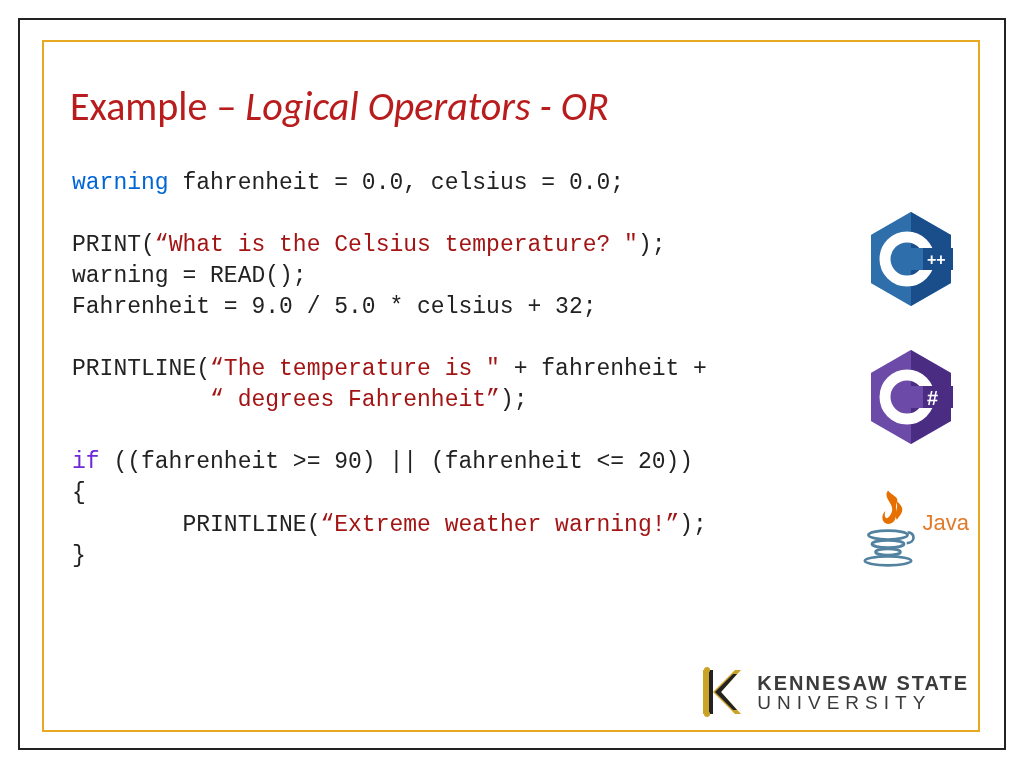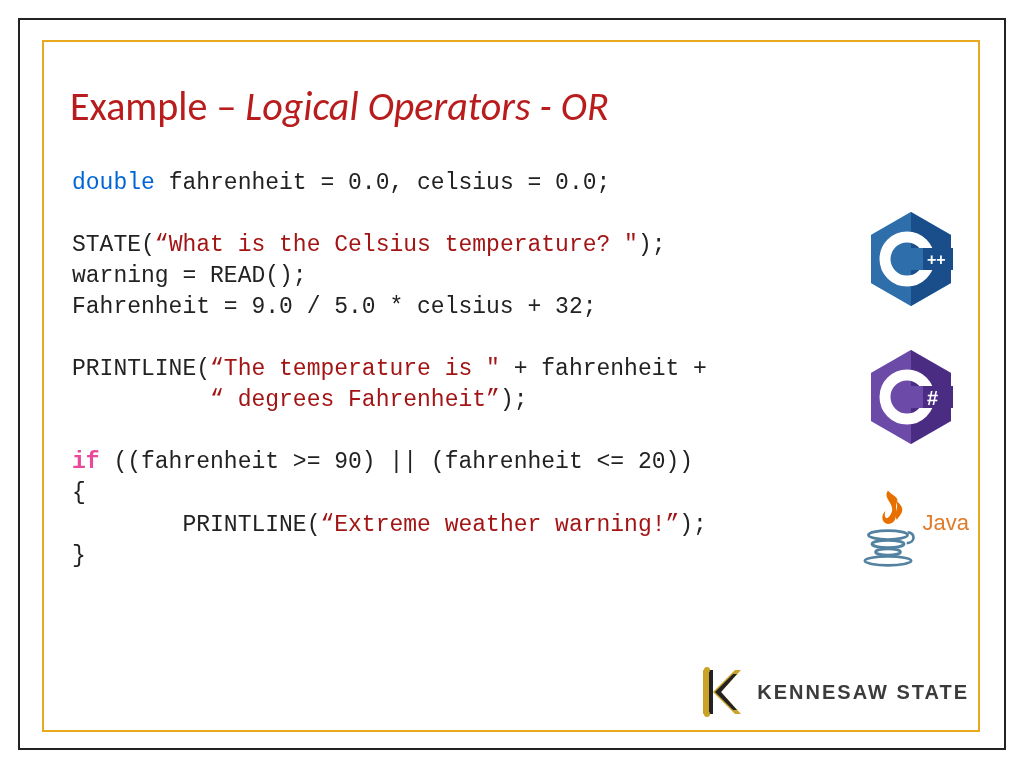--- a/index.html
+++ b/index.html
@@ -33,21 +33,21 @@
   .code {
     position: absolute;
     top: 168px; left: 72px;
     font-family: Consolas, "Courier New", monospace;
     font-size: 23px;
     line-height: 1.35;
     white-space: pre;
     color: #222;
   }
   .kw-type { color: #0066d6; }
-  .kw-ctrl { color: #ec4899; font-weight: bold; }
+  .kw-ctrl { color: #6d28d9; }
   .str { color: #a31515; }
 
   .logo-stack {
     position: absolute;
     right: 55px; top: 210px;
     display: flex;
     flex-direction: column;
     align-items: center;
     gap: 40px;
   }
@@ -79,23 +79,23 @@
 </head>
 <body>
 
 <div class="outer-border"></div>
 <div class="inner-border"></div>
 
 <div class="title">
   <span class="plain">Example – </span><span class="ital">Logical Operators - OR</span>
 </div>
 
-<div class="code"><span class="kw-type">double</span><span> fahrenheit = 0.0, celsius = 0.0;</span>
+<div class="code"><span class="kw-type">warning</span><span> fahrenheit = 0.0, celsius = 0.0;</span>
 
-<span>STATE(</span><span class="str">“What is the Celsius temperature? "</span><span>);</span>
+<span>PRINT(</span><span class="str">“What is the Celsius temperature? "</span><span>);</span>
 <span>warning = READ();</span>
 <span>Fahrenheit = 9.0 / 5.0 * celsius + 32;</span>
 
 <span>PRINTLINE(</span><span class="str">“The temperature is "</span><span> + fahrenheit +</span>
 <span>          </span><span class="str">“ degrees Fahrenheit”</span><span>);</span>
 
 <span class="kw-ctrl">if</span><span> ((fahrenheit &gt;= 90) || (fahrenheit &lt;= 20))</span>
 <span>{</span>
 <span>        PRINTLINE(</span><span class="str">“Extreme weather warning!”</span><span>);</span>
 <span>}</span></div>
@@ -140,14 +140,15 @@
   <svg width="48" height="52" viewBox="0 0 48 52">
     <rect x="8" y="4" width="6" height="44" fill="#c9a227"></rect>
     <rect x="14" y="4" width="4" height="44" fill="#222"></rect>
     <polygon points="18,26 40,4 46,4 26,26 46,48 40,48" fill="#c9a227"></polygon>
     <polygon points="20,26 38,8 42,8 26,26 42,44 38,44" fill="#222"></polygon>
     <circle cx="12" cy="4" r="3" fill="#c9a227"></circle>
     <circle cx="12" cy="48" r="3" fill="#c9a227"></circle>
   </svg>
   <div class="ksu-text">
     <div class="ksu-line1">KENNESAW STATE</div>
+    <div class="ksu-line2">UNIVERSITY</div>
   </div>
 </div>
 
 </body></html>

